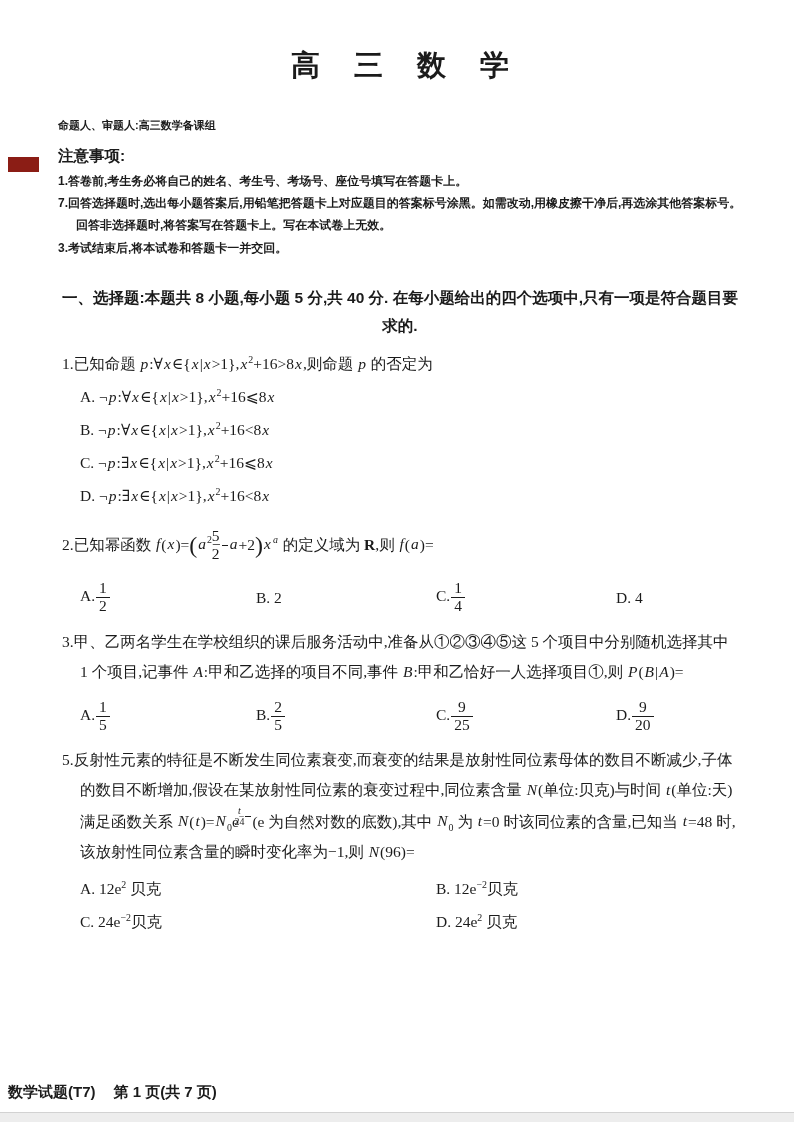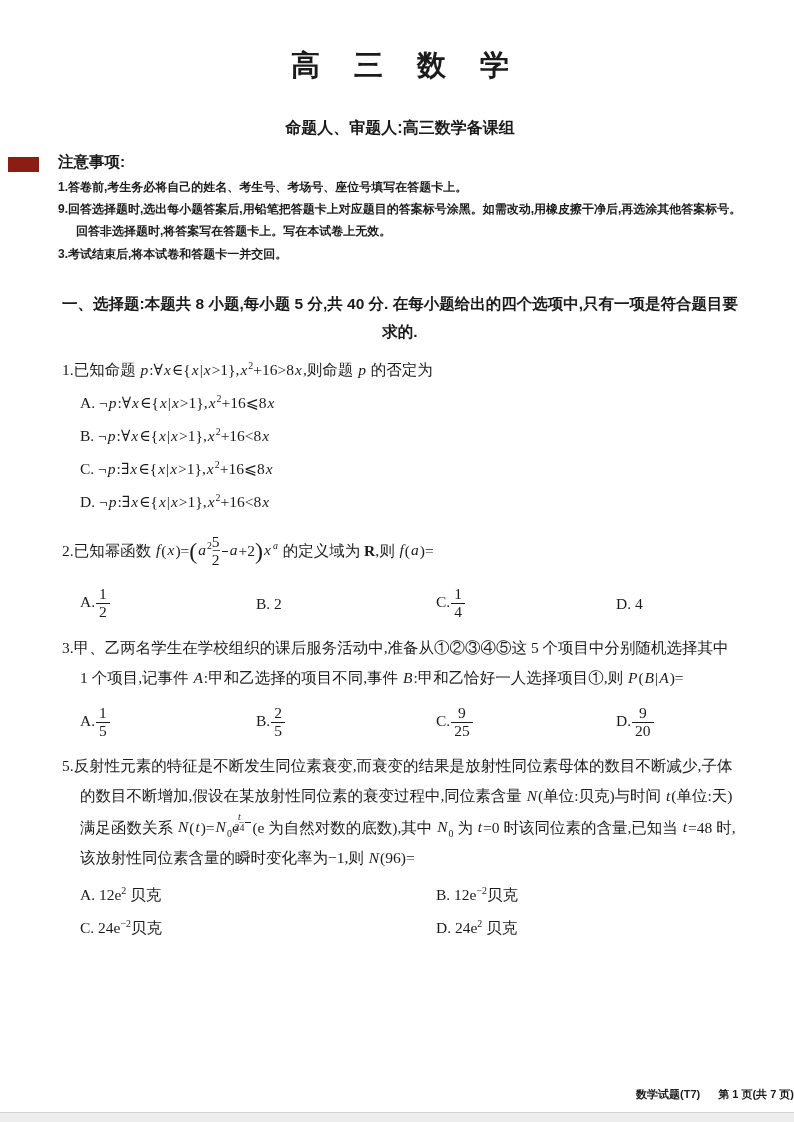--- a/index.html
+++ b/index.html
@@ -8,21 +8,21 @@
     font-family:"Liberation Serif","DejaVu Serif",serif;
     font-size:15.5px;position:relative;overflow:hidden;
   }
   .page{padding:46px 52px 0 58px;}
   .hei{font-family:"Liberation Sans","DejaVu Sans",sans-serif;font-weight:bold;}
   h1.title{
     font-family:"Liberation Sans","DejaVu Sans",sans-serif;
     font-size:29px;font-weight:bold;text-align:center;
     letter-spacing:13px;margin:0 0 32px 13px;
   }
-  .subtitle{font-size:16px;text-align:center;margin:0 0 13px;}
+  .subtitle{font-size:11px;text-align:left;margin:0 0 13px;}
   .notice-head{font-size:15.5px;margin:0 0 3px;}
   .notice{font-size:12px;line-height:1.85;padding-left:18px;text-indent:-18px;
     font-family:"Liberation Sans","DejaVu Sans",sans-serif;font-weight:bold;}
   .section-head{font-size:15.5px;line-height:1.82;margin:25px 0 8px;text-align:center;}
   .question{margin:4px;}
   .stem{line-height:1.95;padding-left:18px;text-indent:-18px;margin-top:9px;}
   .opts-col{margin-top:2px;}
   .opts-col .opt{padding-left:18px;line-height:2.12;}
   .opts-row{display:grid;grid-template-columns:176px 180px 180px auto;
     padding-left:18px;align-items:center;margin:9px 0 4px;min-height:40px;}
@@ -31,38 +31,38 @@
   i.v{font-style:italic;font-family:"Liberation Serif","DejaVu Serif",serif;padding:0 1px;}
   b.rm{font-weight:bold;}
   sup{font-size:0.64em;line-height:0;}
   sub{font-size:0.64em;line-height:0;}
   .frac{display:inline-block;text-align:center;vertical-align:-0.62em;line-height:1.08;margin:0 1px;}
   .fnum{display:block;padding:0 3px 0;}
   .fden{display:block;border-top:1.3px solid #1b1b1b;padding:0 3px 0;}
   sup .frac{vertical-align:-0.5em;}
   .big{font-size:1.55em;vertical-align:-0.14em;font-weight:normal;}
   .redaction{position:absolute;left:8px;top:157px;width:31px;height:15px;background:#8b1d15;}
-  .footer{position:absolute;left:8px;right:0;bottom:20px;text-align:right;font-size:11px;}
+  .footer{position:absolute;left:8px;right:0;bottom:20px;text-align:left;font-size:15px;}
   .footer .sep{display:inline-block;width:18px;}
   .scan-edge{position:absolute;left:0;right:0;bottom:0;height:9px;background:#ededed;border-top:1px solid #d2d2d2;}
 </style>
 </head>
 <body>
 
 <div class="page">
 
   <div class="redaction"></div>
 
   <h1 class="title">高 三 数 学</h1>
 
   <div class="subtitle hei">命题人、审题人:高三数学备课组</div>
 
   <div class="notice-head hei">注意事项:</div>
   <div class="notice">1.答卷前,考生务必将自己的姓名、考生号、考场号、座位号填写在答题卡上。</div>
-  <div class="notice">9.回答选择题时,选出每小题答案后,用铅笔把答题卡上对应题目的答案标号涂黑。如需改动,用橡皮擦干净后,再选涂其他答案标号。回答非选择题时,将答案写在答题卡上。写在本试卷上无效。</div>
+  <div class="notice">7.回答选择题时,选出每小题答案后,用铅笔把答题卡上对应题目的答案标号涂黑。如需改动,用橡皮擦干净后,再选涂其他答案标号。回答非选择题时,将答案写在答题卡上。写在本试卷上无效。</div>
   <div class="notice">3.考试结束后,将本试卷和答题卡一并交回。</div>
 
   <div class="section-head hei">一、选择题:本题共 8 小题,每小题 5 分,共 40 分. 在每小题给出的四个选项中,只有一项是符合题目要求的.</div>
 
   <div class="question">
     <div class="stem">1.已知命题 <i class="v">p</i>:∀<i class="v">x</i>∈{<i class="v">x</i>|<i class="v">x</i>&gt;1},<i class="v">x</i><sup>2</sup>+16&gt;8<i class="v">x</i>,则命题 <i class="v">p</i> 的否定为</div>
     <div class="opts-col">
       <div class="opt">A. ¬<i class="v">p</i>:∀<i class="v">x</i>∈{<i class="v">x</i>|<i class="v">x</i>&gt;1},<i class="v">x</i><sup>2</sup>+16⩽8<i class="v">x</i></div>
       <div class="opt">B. ¬<i class="v">p</i>:∀<i class="v">x</i>∈{<i class="v">x</i>|<i class="v">x</i>&gt;1},<i class="v">x</i><sup>2</sup>+16&lt;8<i class="v">x</i></div>
       <div class="opt">C. ¬<i class="v">p</i>:∃<i class="v">x</i>∈{<i class="v">x</i>|<i class="v">x</i>&gt;1},<i class="v">x</i><sup>2</sup>+16⩽8<i class="v">x</i></div>

